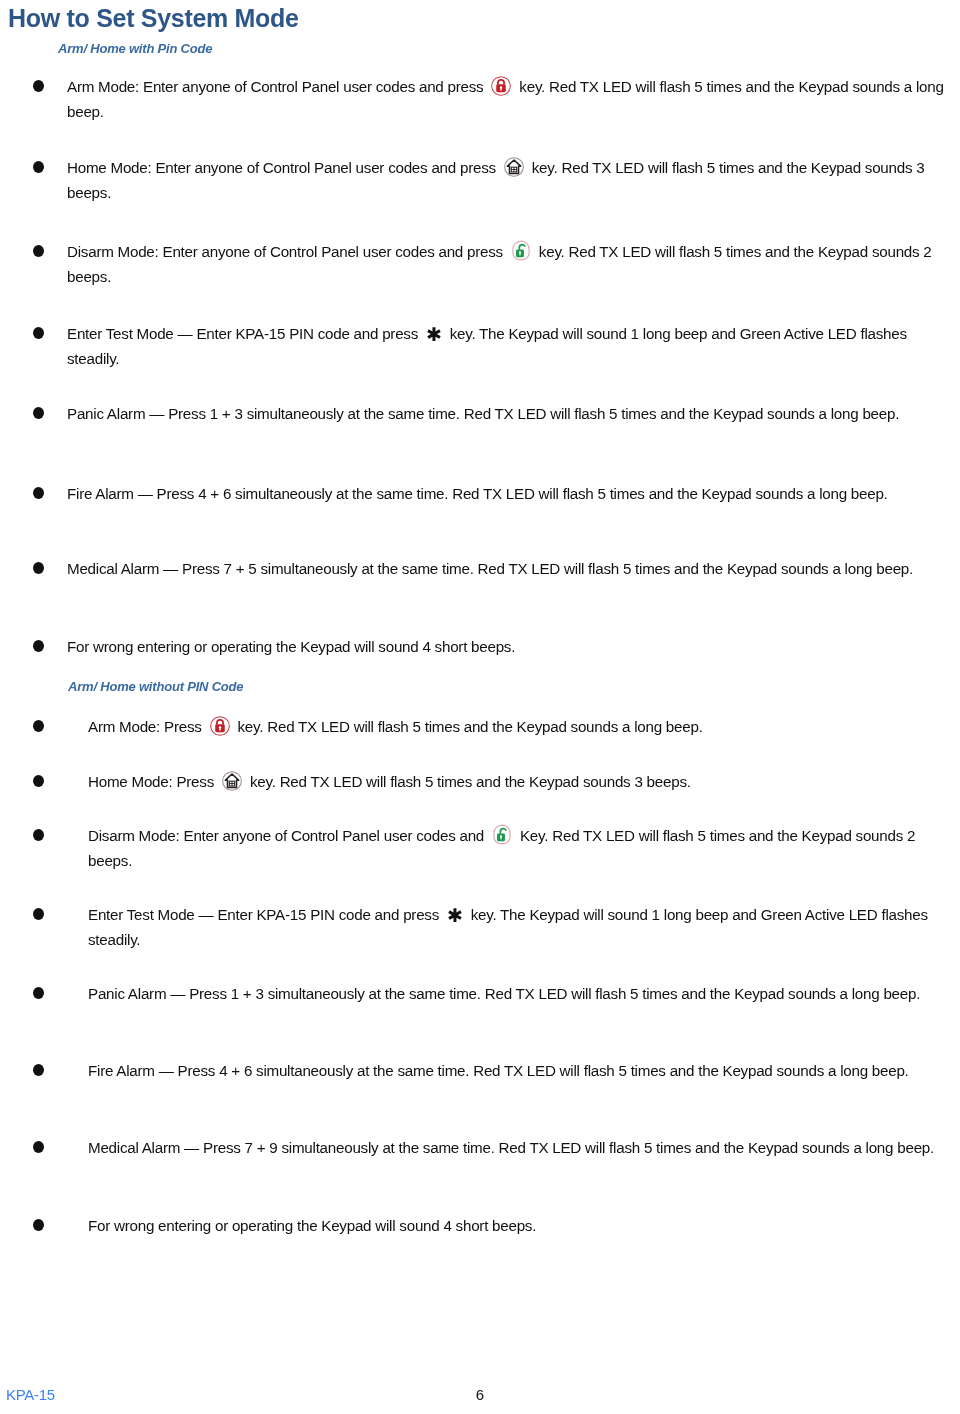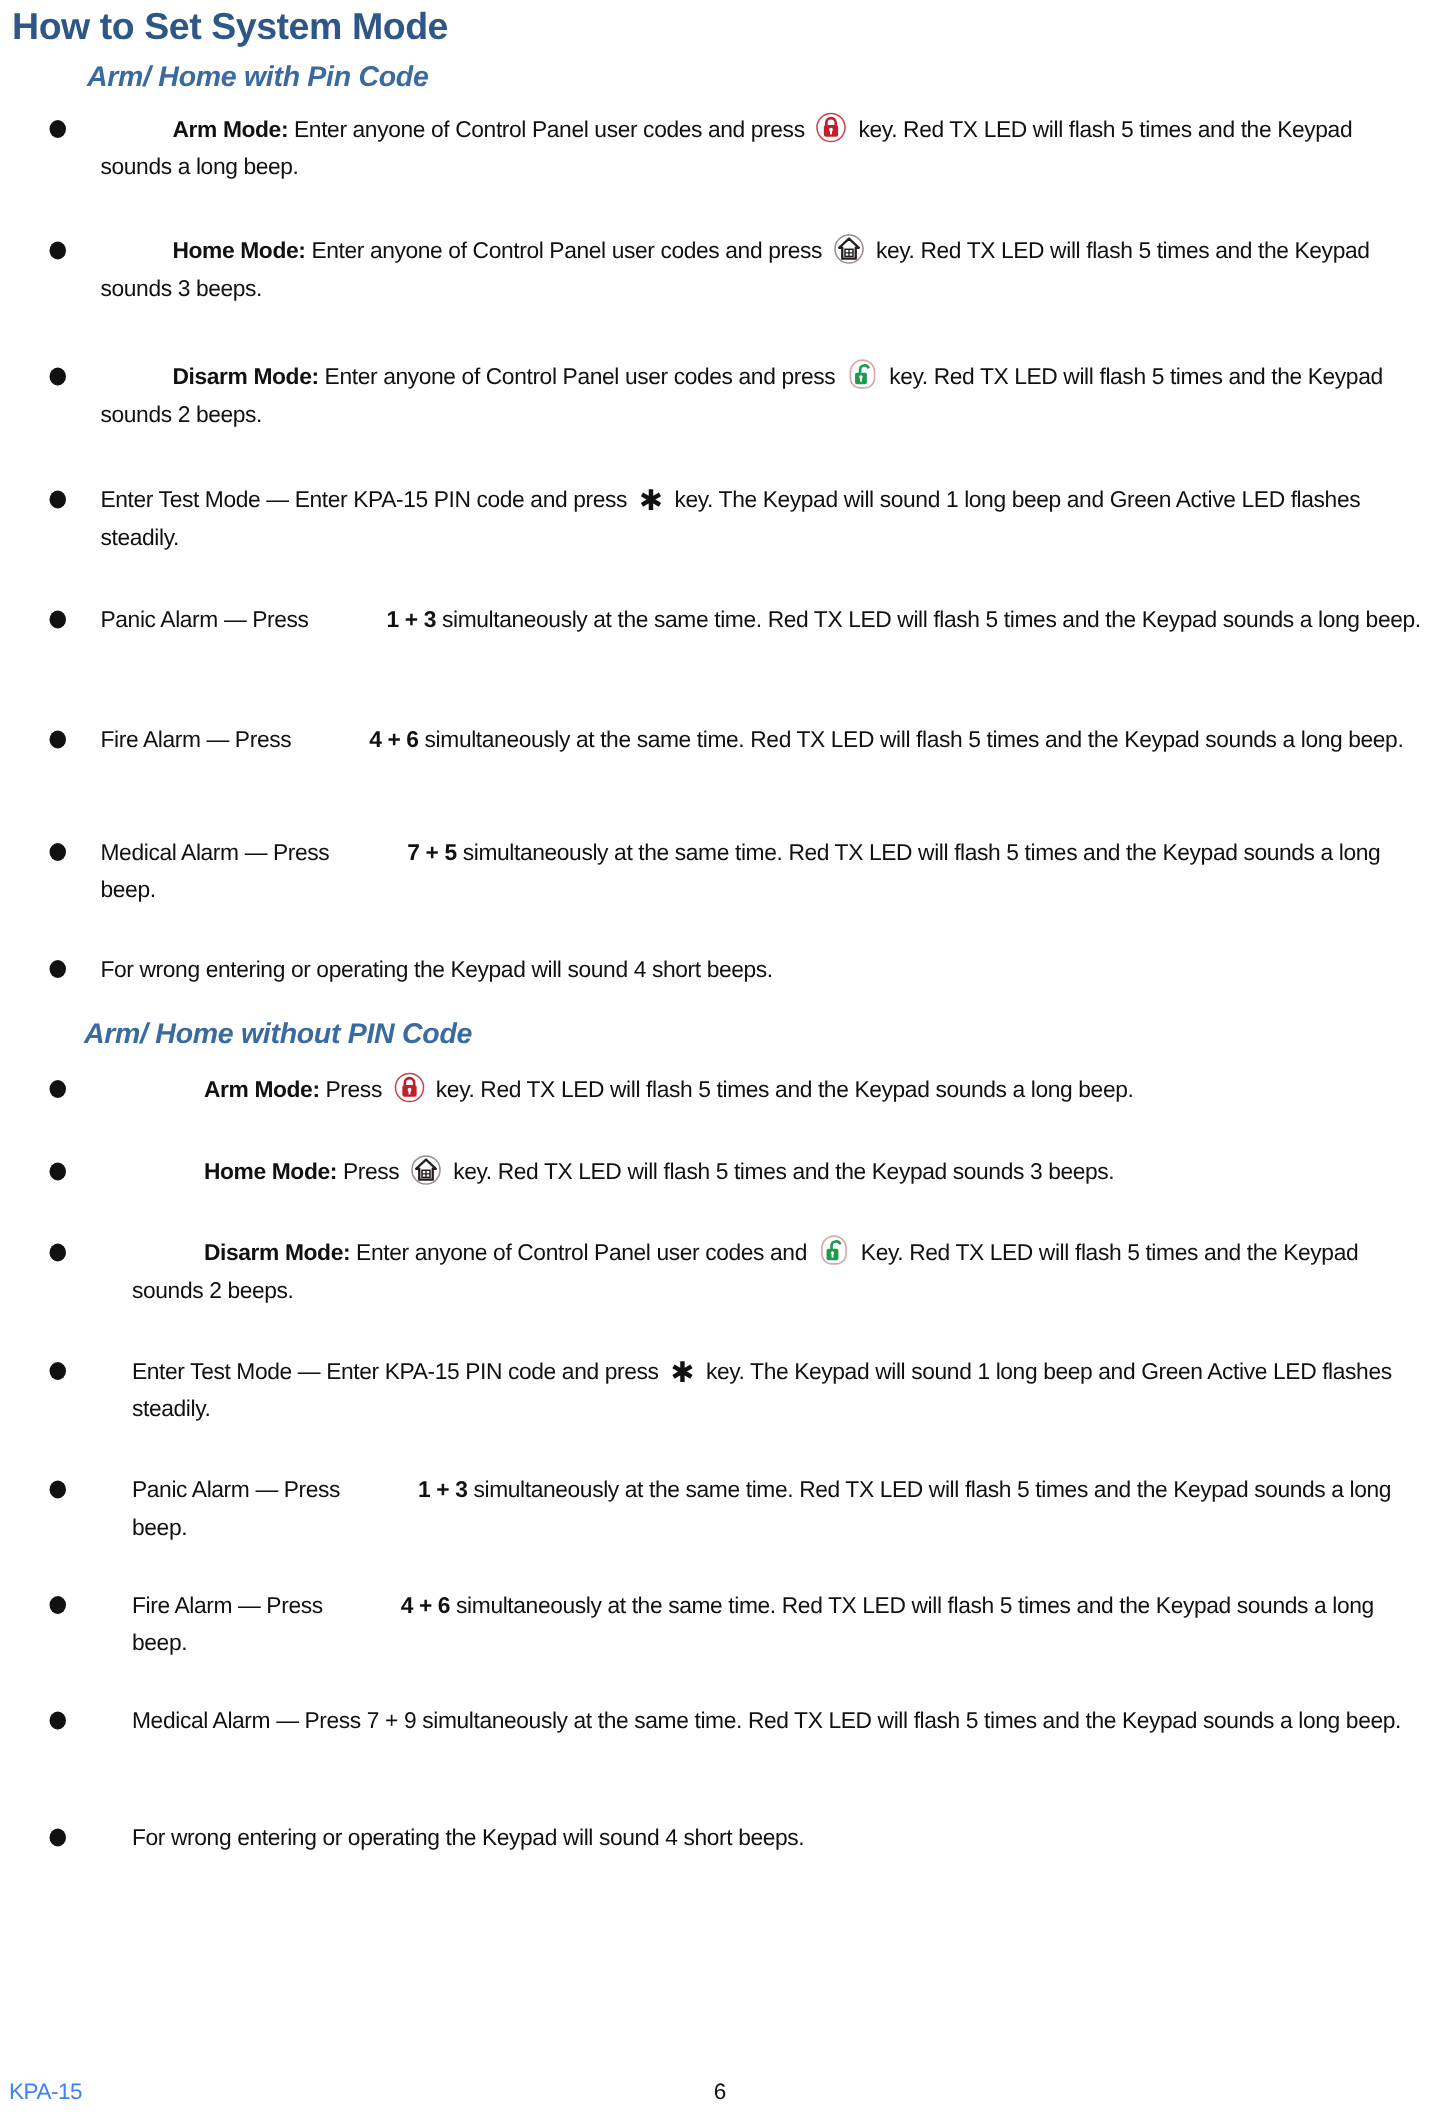--- a/index.html
+++ b/index.html
@@ -28,29 +28,29 @@
     position: absolute;
     left: 8px;
     top: 4px;
     font-size: 25px;
     font-weight: bold;
     color: #2E5788;
     letter-spacing: -0.3px;
     white-space: nowrap;
   }
   .h2 {
-    font-size: 19px;
+    font-size: 13px;
     font-weight: bold;
     font-style: italic;
     color: #3A6BA0;
     letter-spacing: -0.2px;
     white-space: nowrap;
   }
   .h2.first { position: absolute; left: 58px; top: 41px; }
-  .h2.second { position: absolute; left: 56px; top: 679px; font-style: italic; }
+  .h2.second { position: absolute; left: 68px; top: 679px; font-style: italic; }
 
   
   .blist {
     position: absolute;
     left: 0;
     top: 0;
     width: 960px;
   }
   .bullet-row {
     position: absolute;
@@ -68,21 +68,21 @@
   .bullet-text {
     position: absolute;
     left: 67px;
     right: 8px;
     font-size: 15.2px;
     line-height: 25px;
     color: #111111;
     letter-spacing: -0.25px;
   }
   .bullet-text.indent2 { left: 88px; }
-  .b { font-weight: bold; margin-left: 48px; }
+  .b { font-weight: normal; }
 
   
   .icon {
     display: inline-block;
     vertical-align: -5px;
     width: 22px;
     height: 22px;
     position: relative;
     margin: 0 3px;
   }

